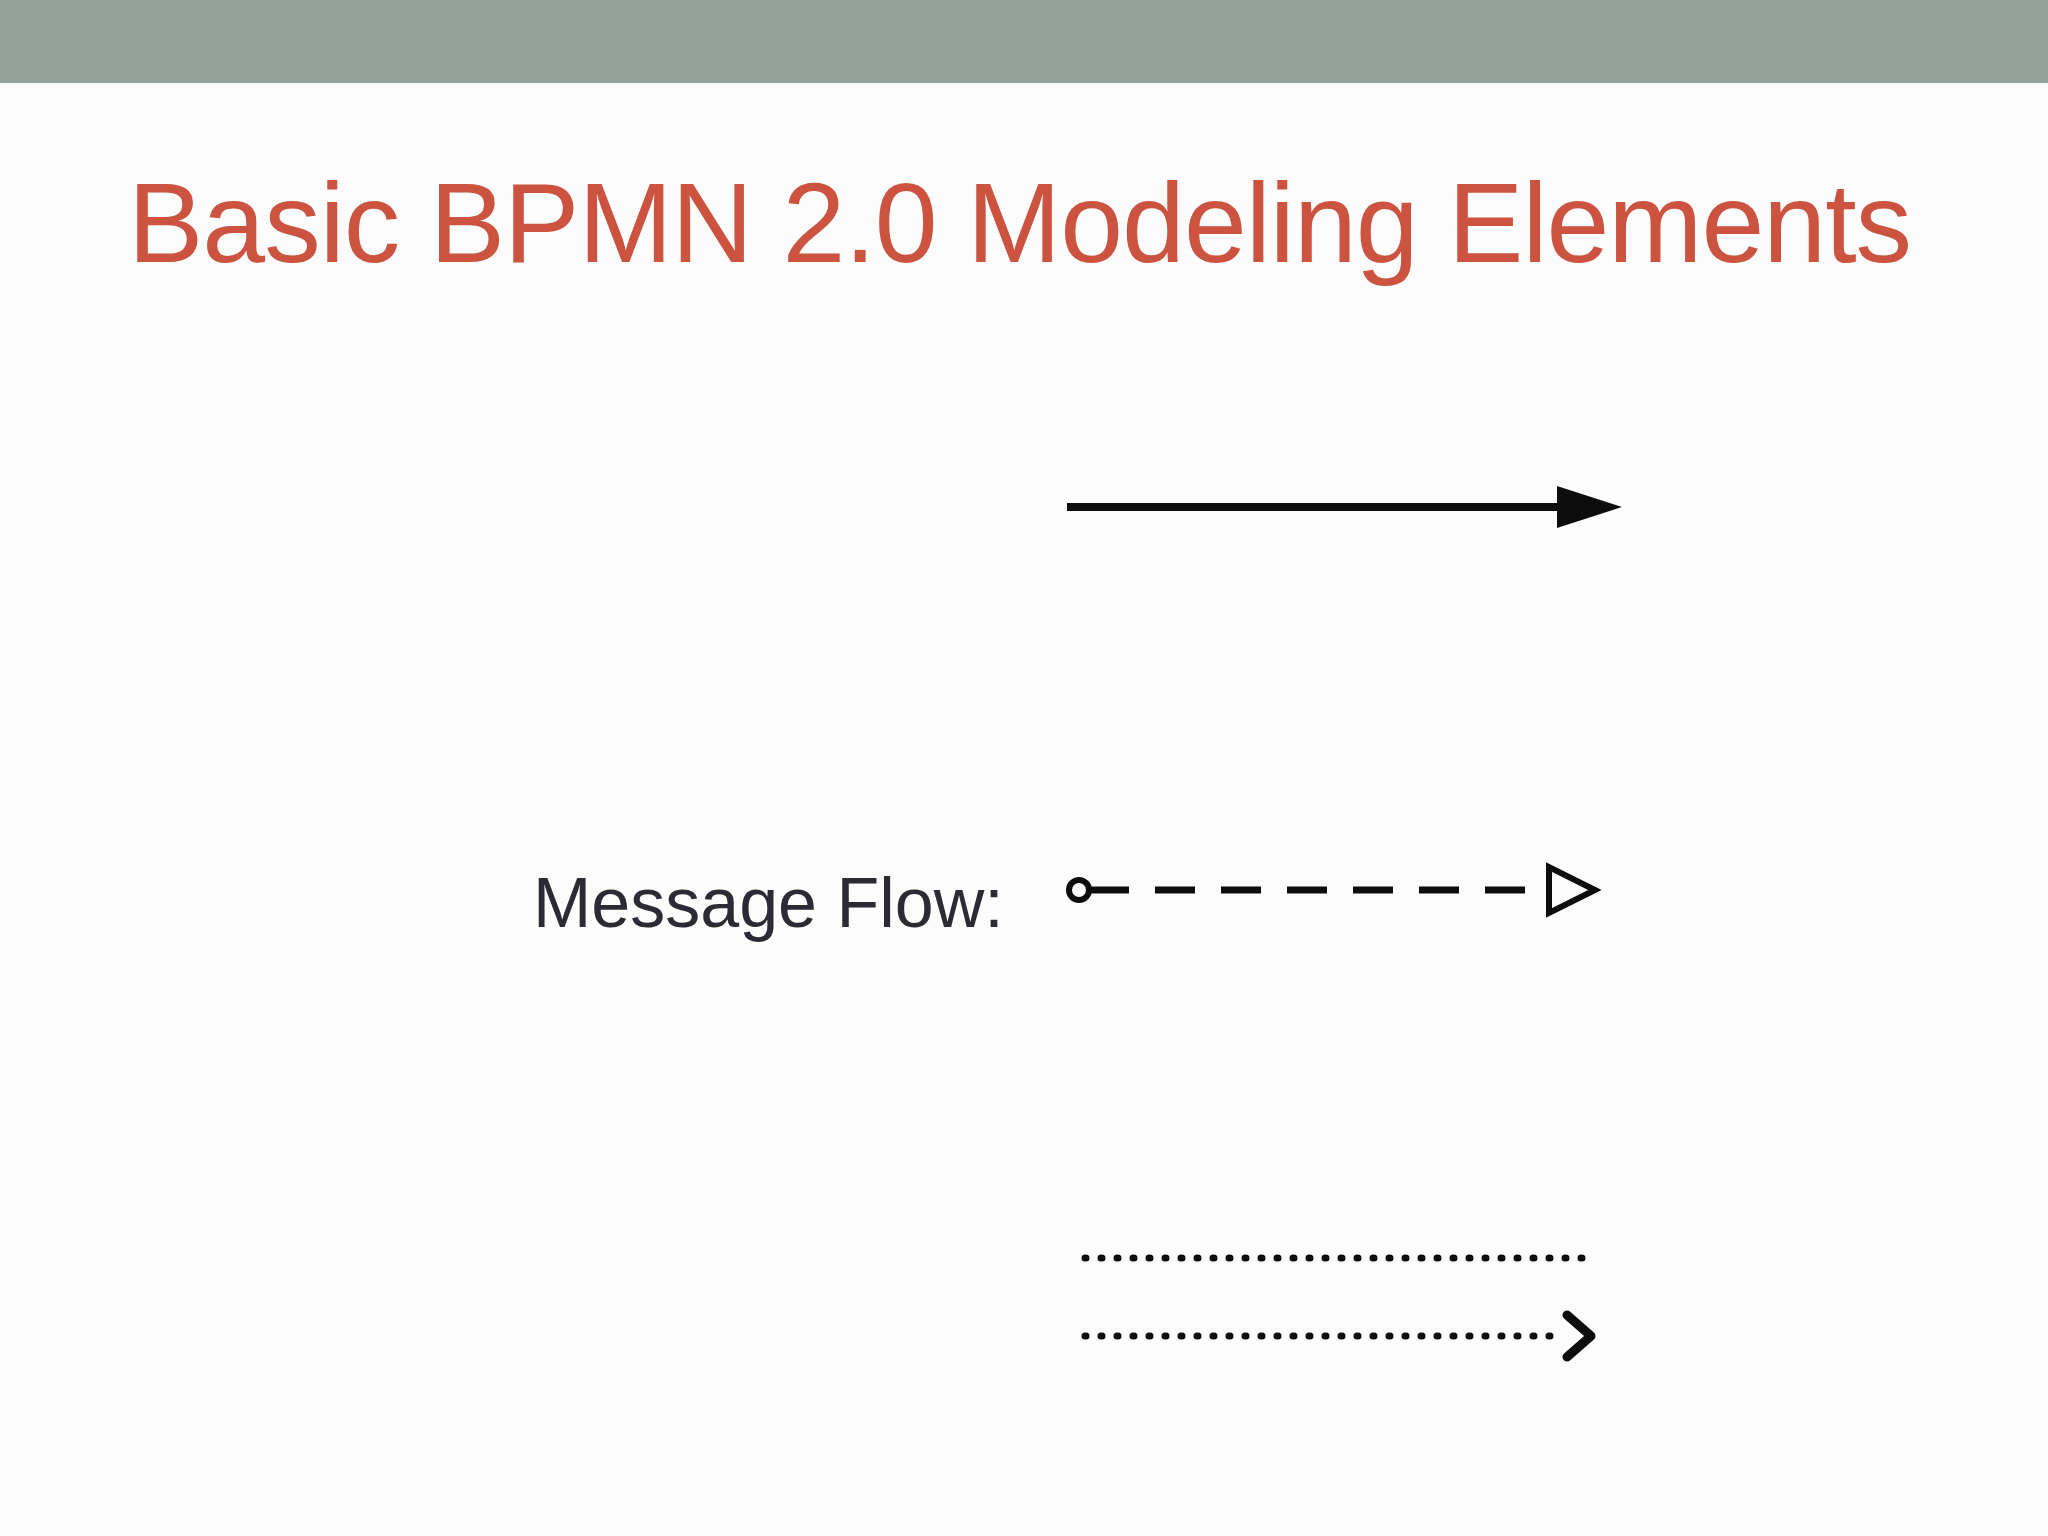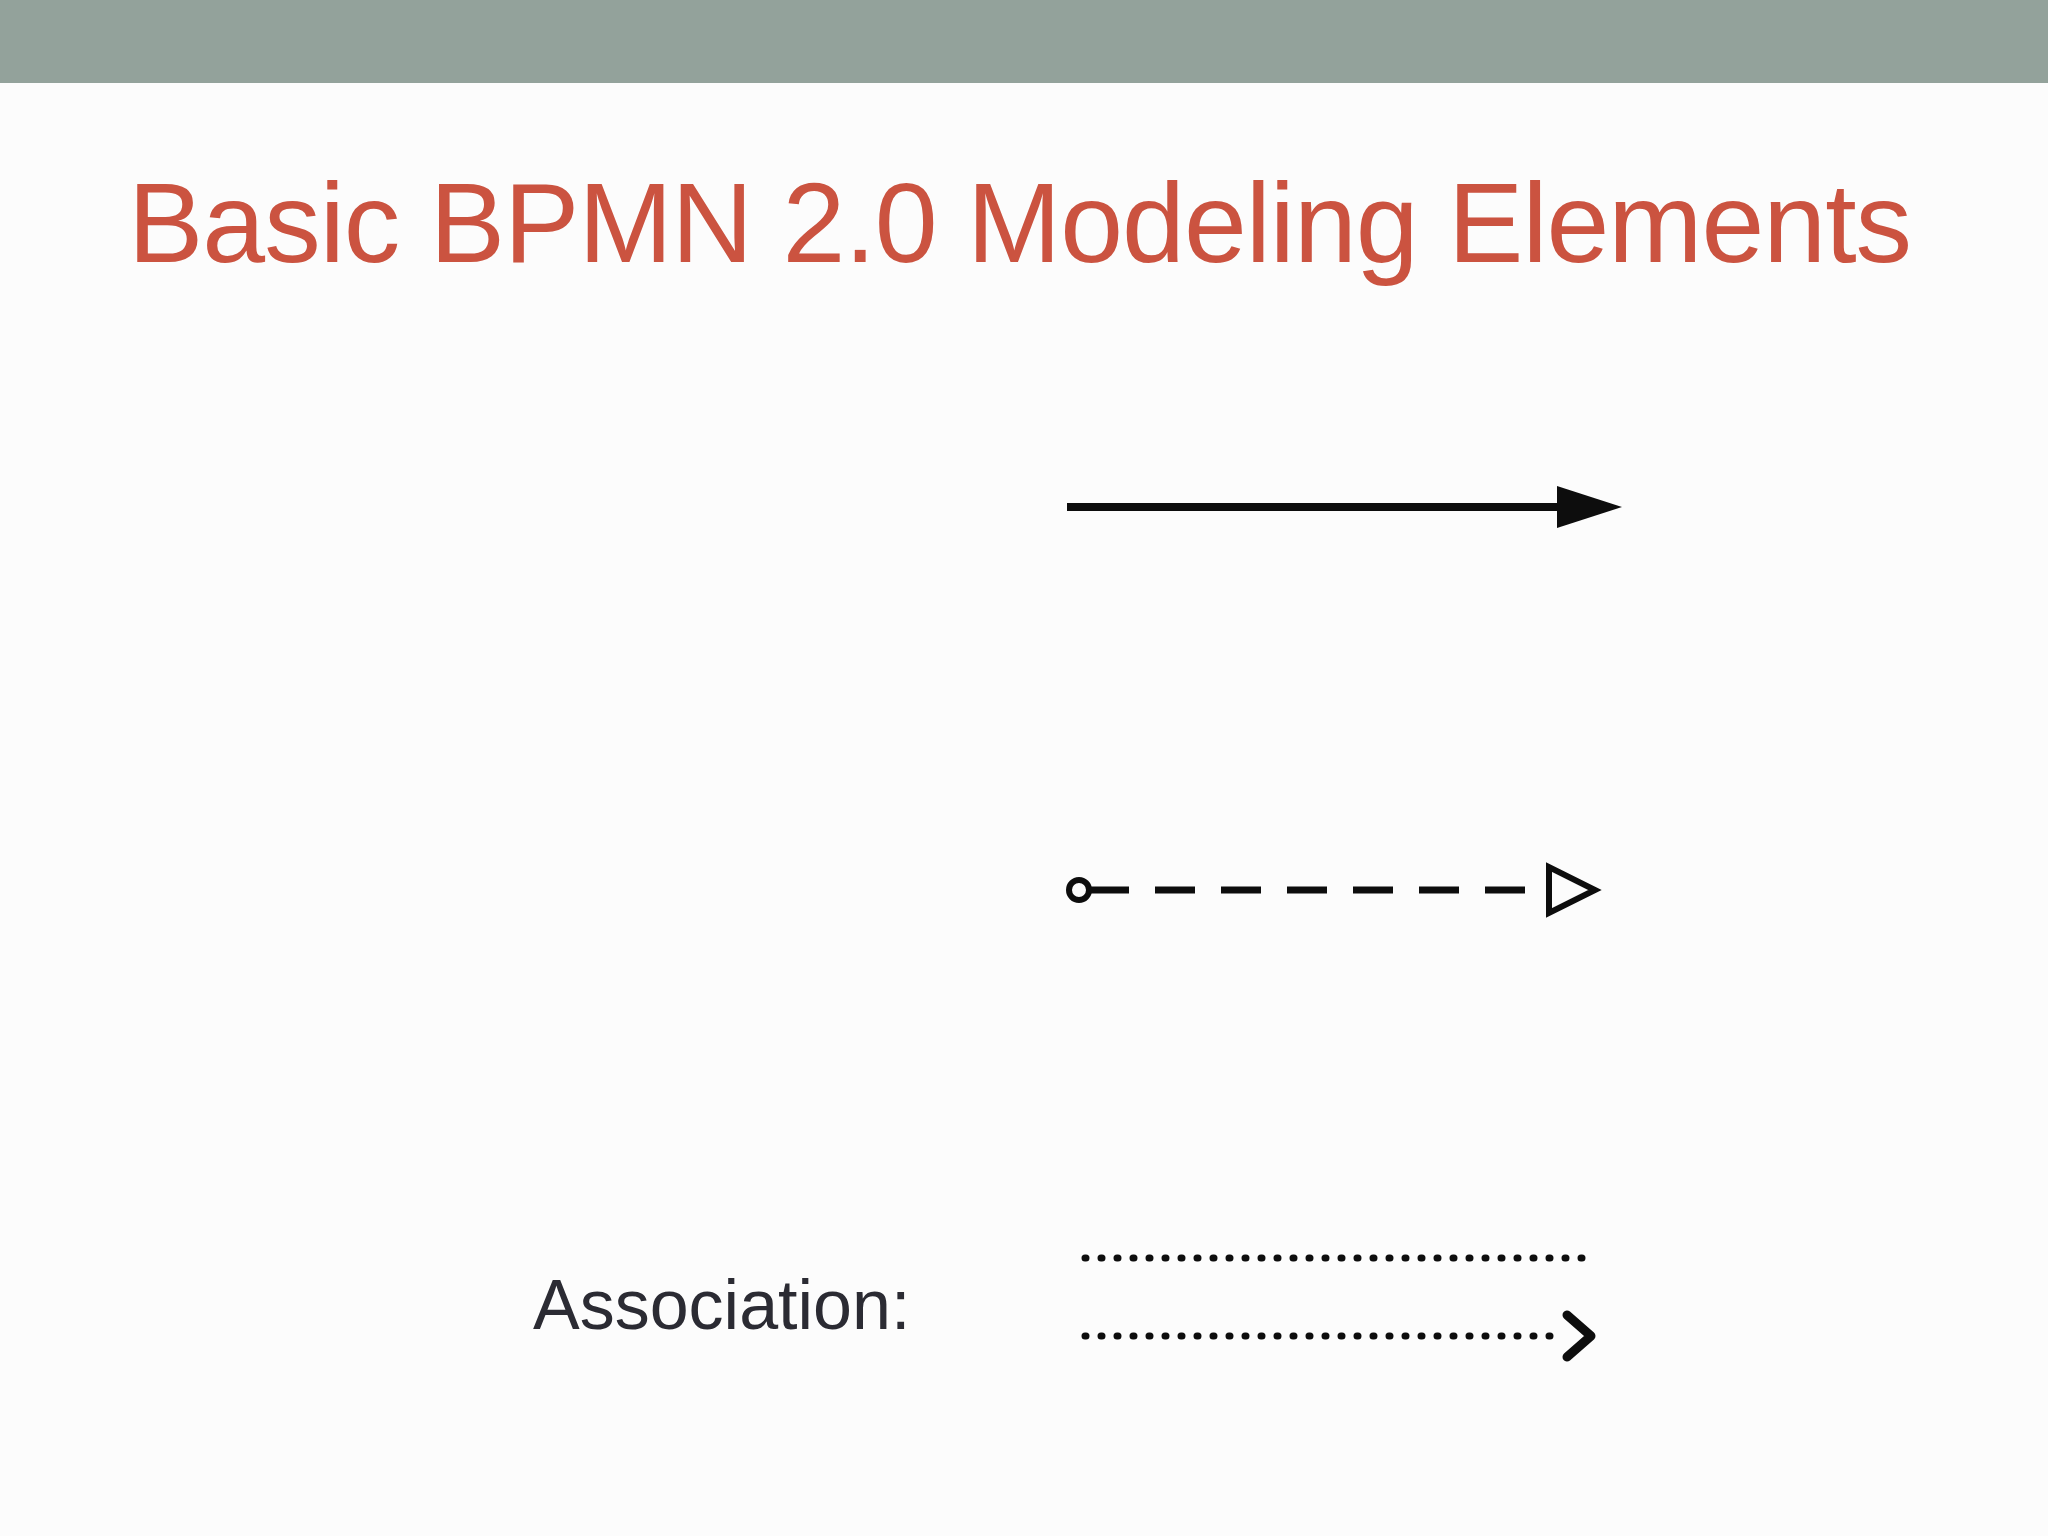--- a/index.html
+++ b/index.html
@@ -67,26 +67,26 @@
 
   <div class="header-bar"></div>
 
   <h1 class="slide-title">Basic BPMN 2.0 Modeling Elements</h1>
 
   <svg class="arrow-svg svg-sequence" width="580" height="82" viewBox="0 0 580 82">
     <line class="stroke" x1="7" y1="41" x2="502" y2="41" stroke-width="8"></line>
     <polygon class="fill" points="497,20 497,62 562,41"></polygon>
   </svg>
 
+  <div class="row-label label-message">Message Flow:</div>
   <svg class="arrow-svg svg-message" width="580" height="82" viewBox="0 0 580 82">
     <circle class="stroke" cx="21" cy="41" r="10" fill="none" stroke-width="6"></circle>
     <line class="stroke" x1="31" y1="41" x2="488" y2="41" stroke-width="7" stroke-dasharray="40 26"></line>
     <polygon class="stroke" points="491,18 491,64 537,41" fill="none" stroke-width="6" stroke-linejoin="miter"></polygon>
   </svg>
 
-  <div class="row-label label-association">Association:</div>
   <svg class="arrow-svg svg-association" width="580" height="140" viewBox="0 0 580 140">
     <line class="stroke" x1="25" y1="33" x2="522" y2="33" stroke-width="7" stroke-linecap="round" stroke-dasharray="1 15"></line>
     <line class="stroke" x1="25" y1="111" x2="492" y2="111" stroke-width="7" stroke-linecap="round" stroke-dasharray="1 15"></line>
     <polyline class="stroke" points="507,90 531,111 507,132" fill="none" stroke-width="9" stroke-linecap="round" stroke-linejoin="round"></polyline>
   </svg>
 
 </div>
 
 </body></html>

